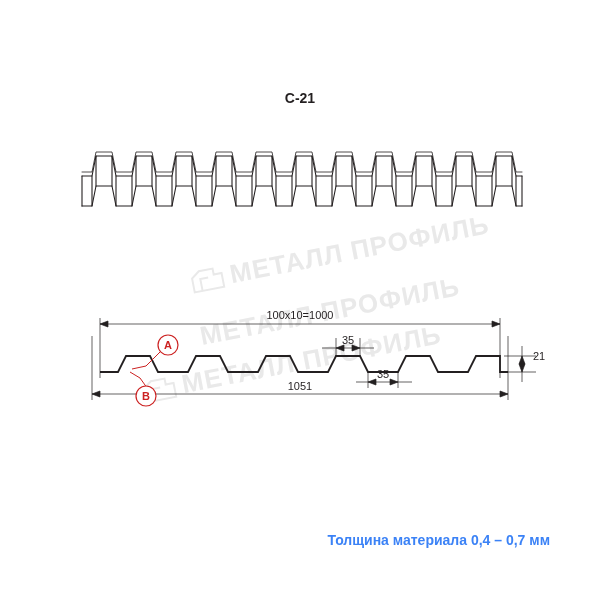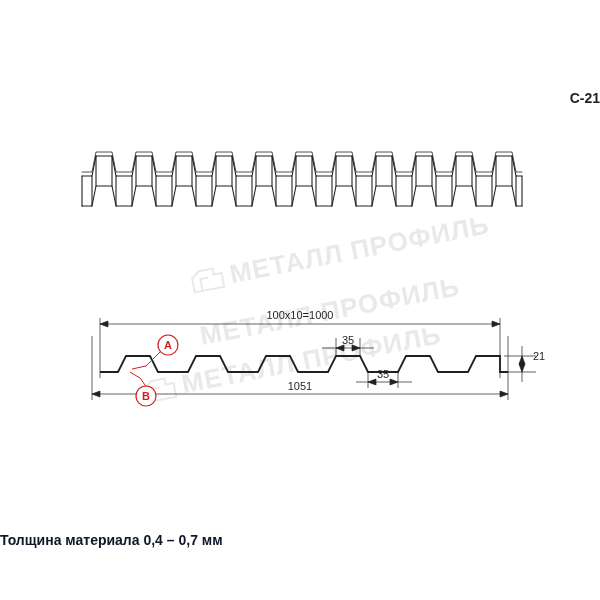--- a/index.html
+++ b/index.html
@@ -29,34 +29,34 @@
     font-size: 26px;
     font-weight: bold;
     letter-spacing: 0.5px;
     color: #231f20;
   }
   .subtitle {
     position: absolute;
     top: 90px;
     left: 0;
     width: 600px;
+    text-align: center;
+    font-size: 14px;
+    font-weight: bold;
+    color: #231f20;
+  }
+  .footer-note {
+    position: absolute;
+    bottom: 52px;
+    left: 0;
+    width: 550px;
     text-align: right;
     font-size: 14px;
     font-weight: bold;
-    color: #231f20;
-  }
-  .footer-note {
-    position: absolute;
-    bottom: 52px;
-    left: 0;
-    width: 600px;
-    text-align: left;
-    font-size: 14px;
-    font-weight: bold;
-    color: #0f172a;
+    color: #3b82f6;
   }
   .drawing {
     position: absolute;
     top: 0;
     left: 0;
   }
   .wm {
     position: absolute;
     pointer-events: none;
     color: #e9e9e9;

